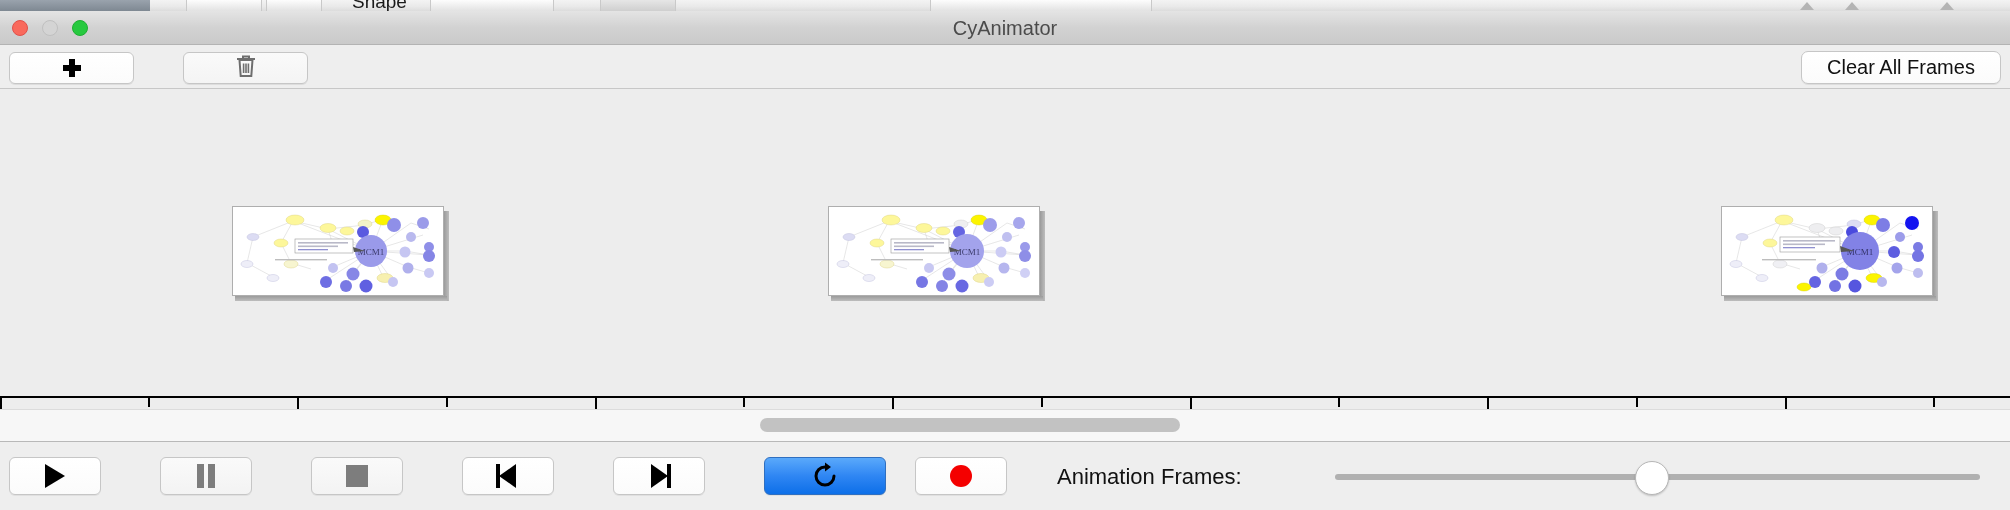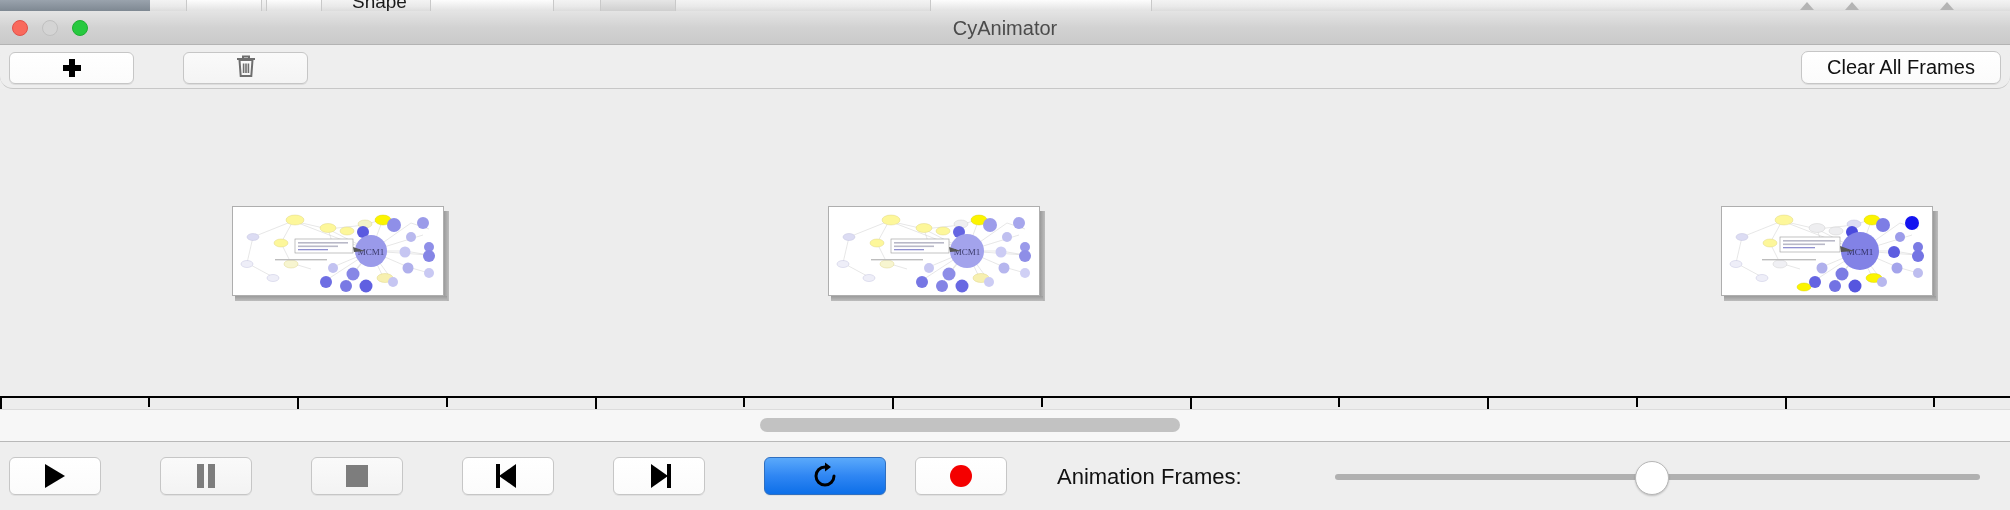--- a/index.html
+++ b/index.html
@@ -89,21 +89,20 @@
   }
 
   
   .toolbar {
     position: absolute;
     left: 0; top: 45px;
     width: 2010px; height: 44px;
     background: #eeeeee;
     border-bottom: 1px solid #c7c7c7;
     box-sizing: border-box;
-    border-radius: 13px;
   }
   .btn {
     position: absolute;
     box-sizing: border-box;
     border-radius: 6px;
     border: 1px solid #c6c6c6;
     background: linear-gradient(to bottom,#ffffff,#fbfbfb);
     box-shadow: 0 1px 0 rgba(0,0,0,0.07);
     display: flex;
     align-items: center;

